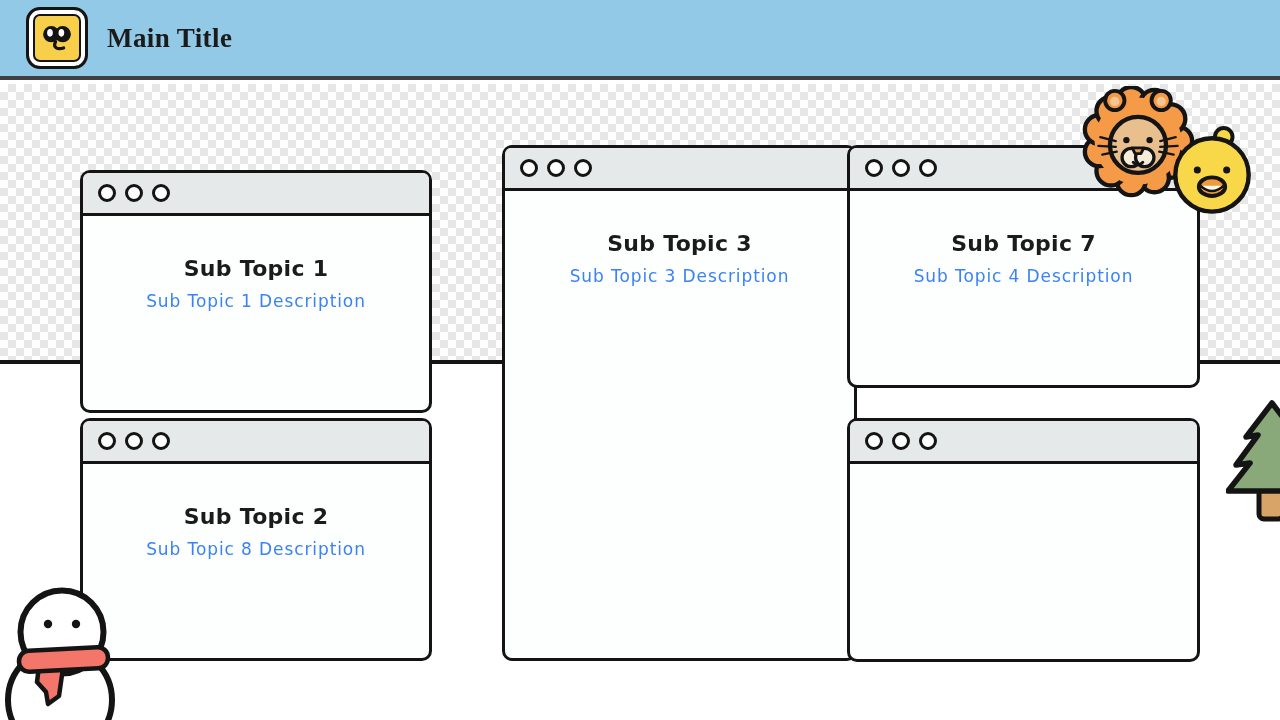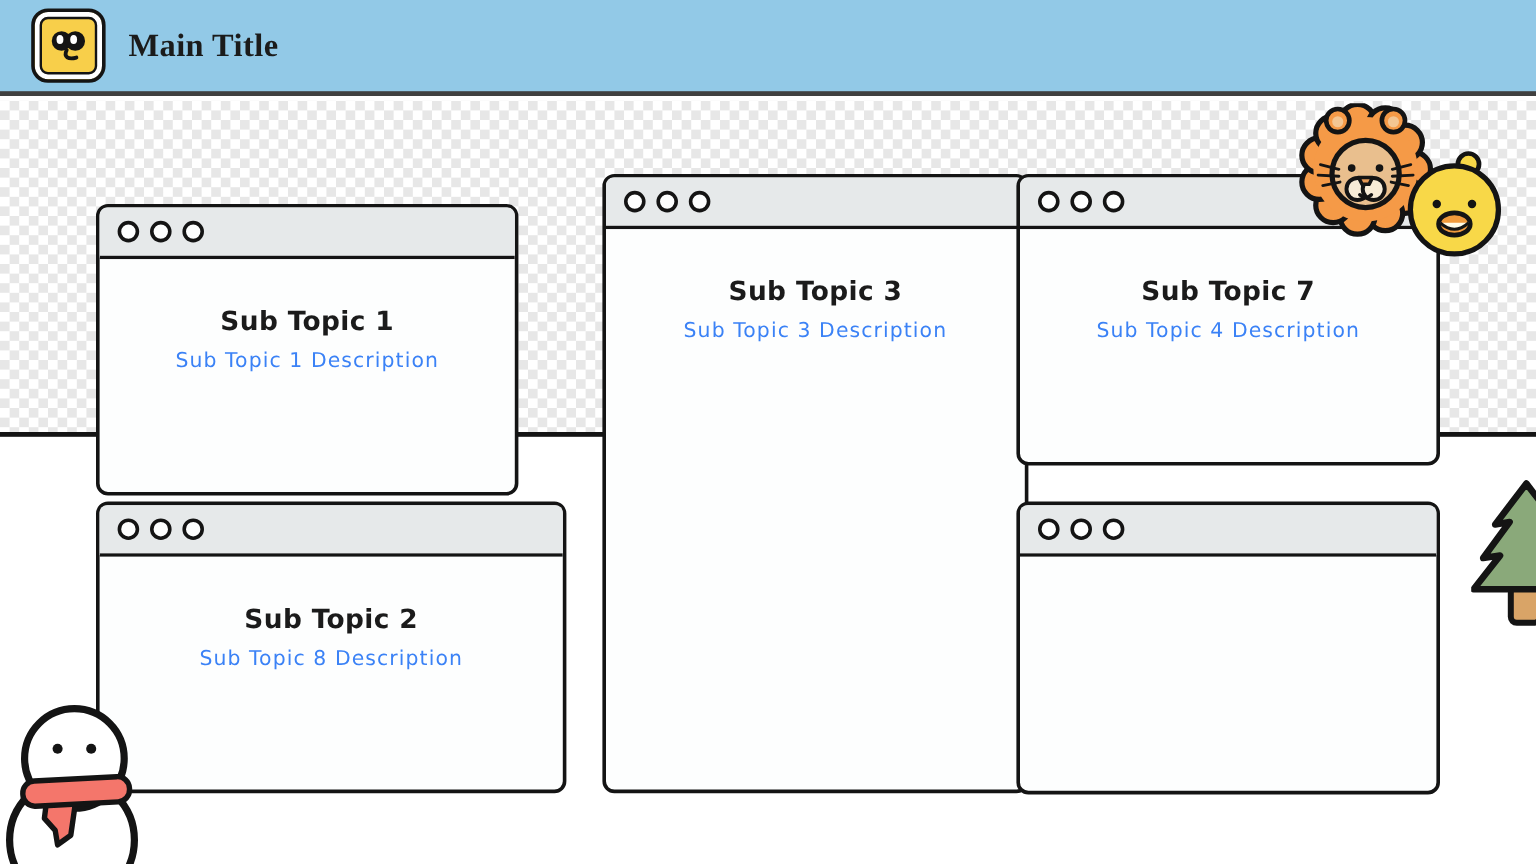--- a/index.html
+++ b/index.html
@@ -48,21 +48,21 @@
   
   .window-card {
     position: absolute;
     background: #fdfefe;
     border: 3.5px solid #141414;
     border-radius: 10px;
     box-sizing: border-box;
     z-index: 2;
   }
   .card-1 { left: 80px;  top: 145px; width: 352px; height: 243px; margin-top: 25px; }
-  .card-2 { left: 80px;  top: 418px; width: 392px; height: 243px; }
+  .card-2 { left: 80px;  top: 418px; width: 352px; height: 243px; }
   .card-3 { left: 462px; top: 145px; width: 355px; height: 516px; margin-left: 40px; }
   .card-4 { left: 847px; top: 145px; width: 353px; height: 243px; }
   .card-5 { left: 847px; top: 418px; width: 353px; height: 244px; }
   .titlebar {
     height: 43px;
     background: #e6e9ea;
     border-bottom: 3.5px solid #141414;
     border-radius: 6px 6px 0 0;
     display: flex; align-items: center;
     gap: 9px; padding-left: 15px;

